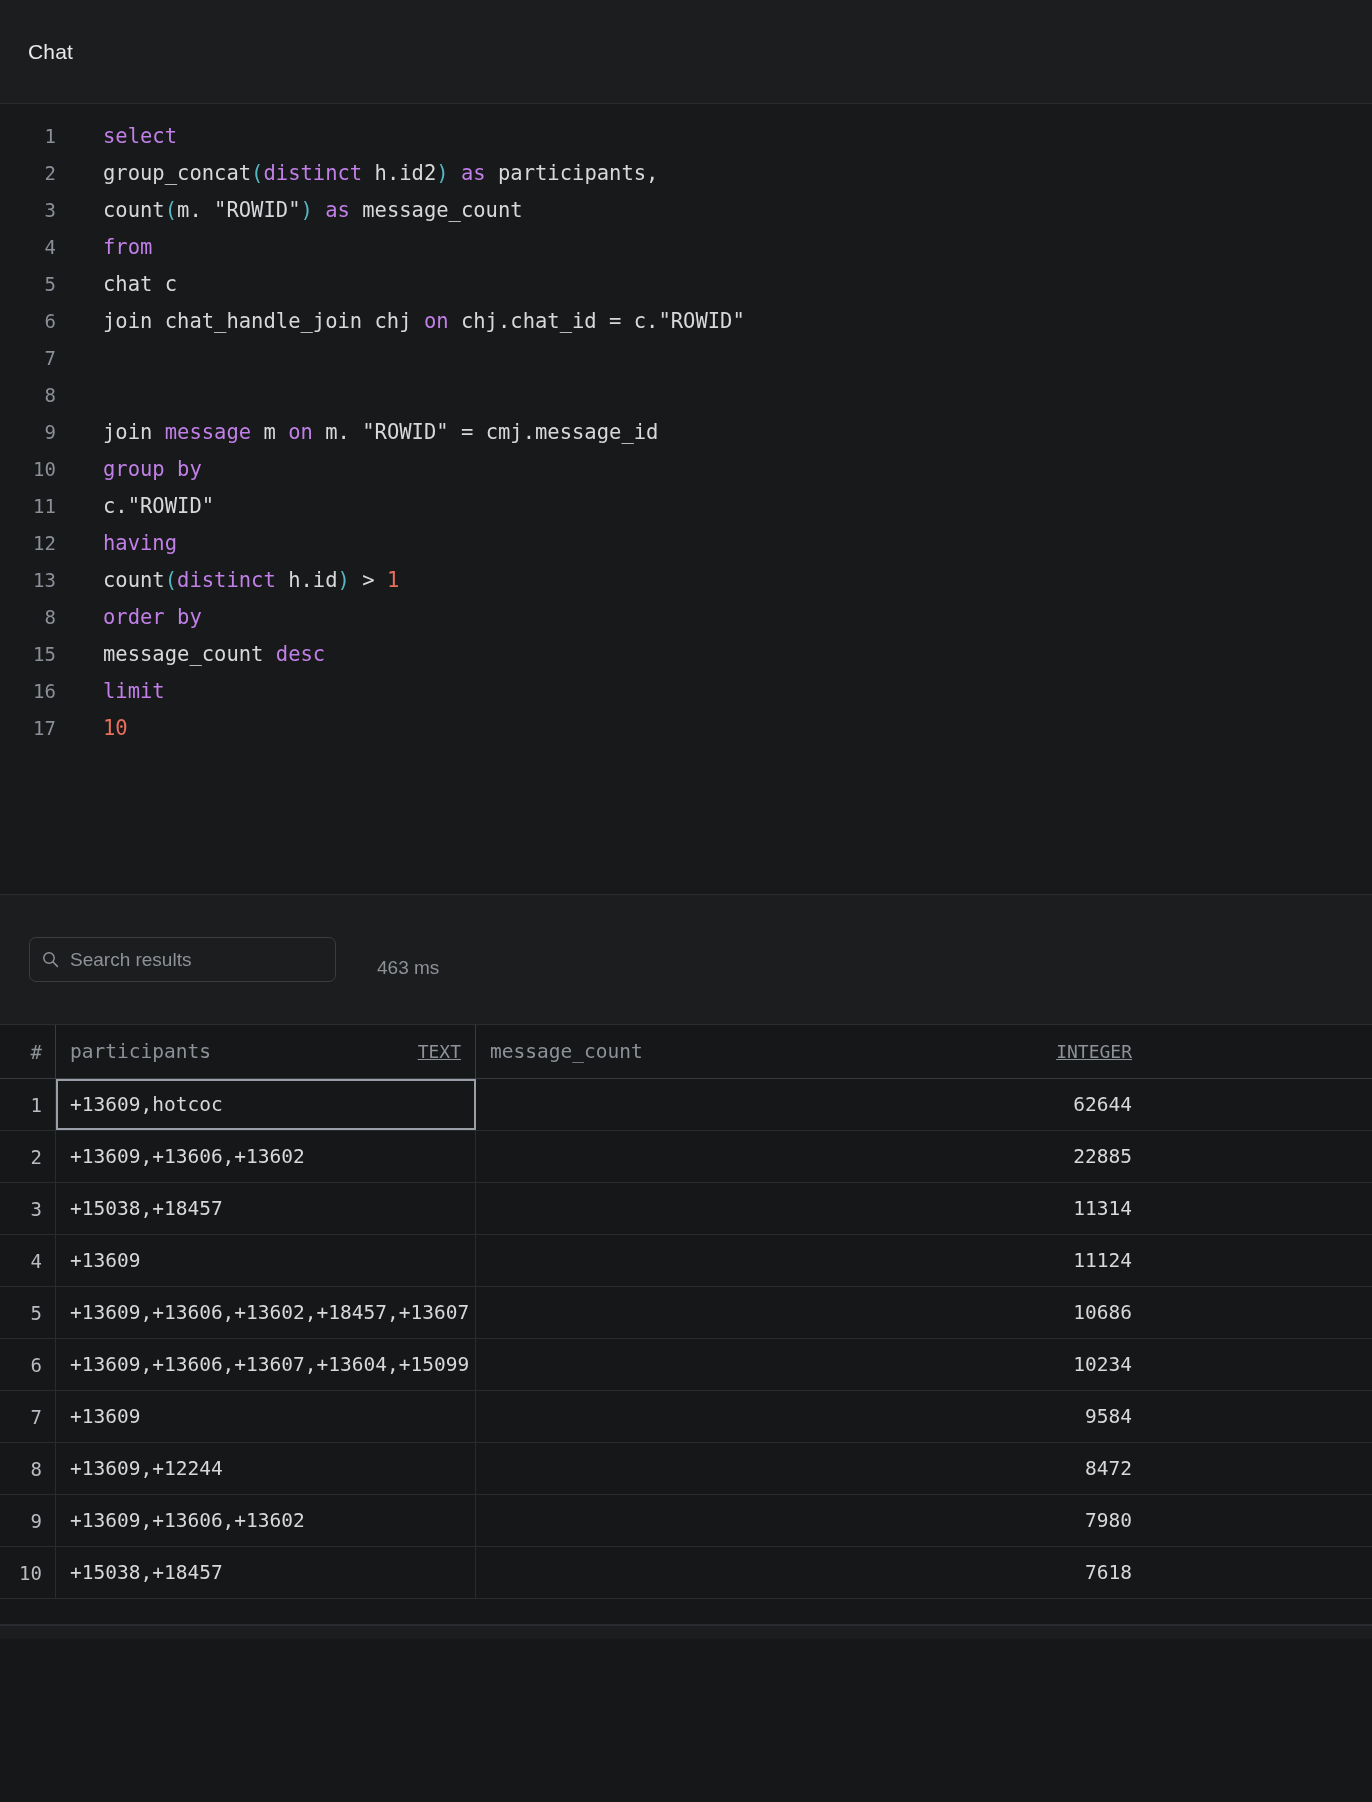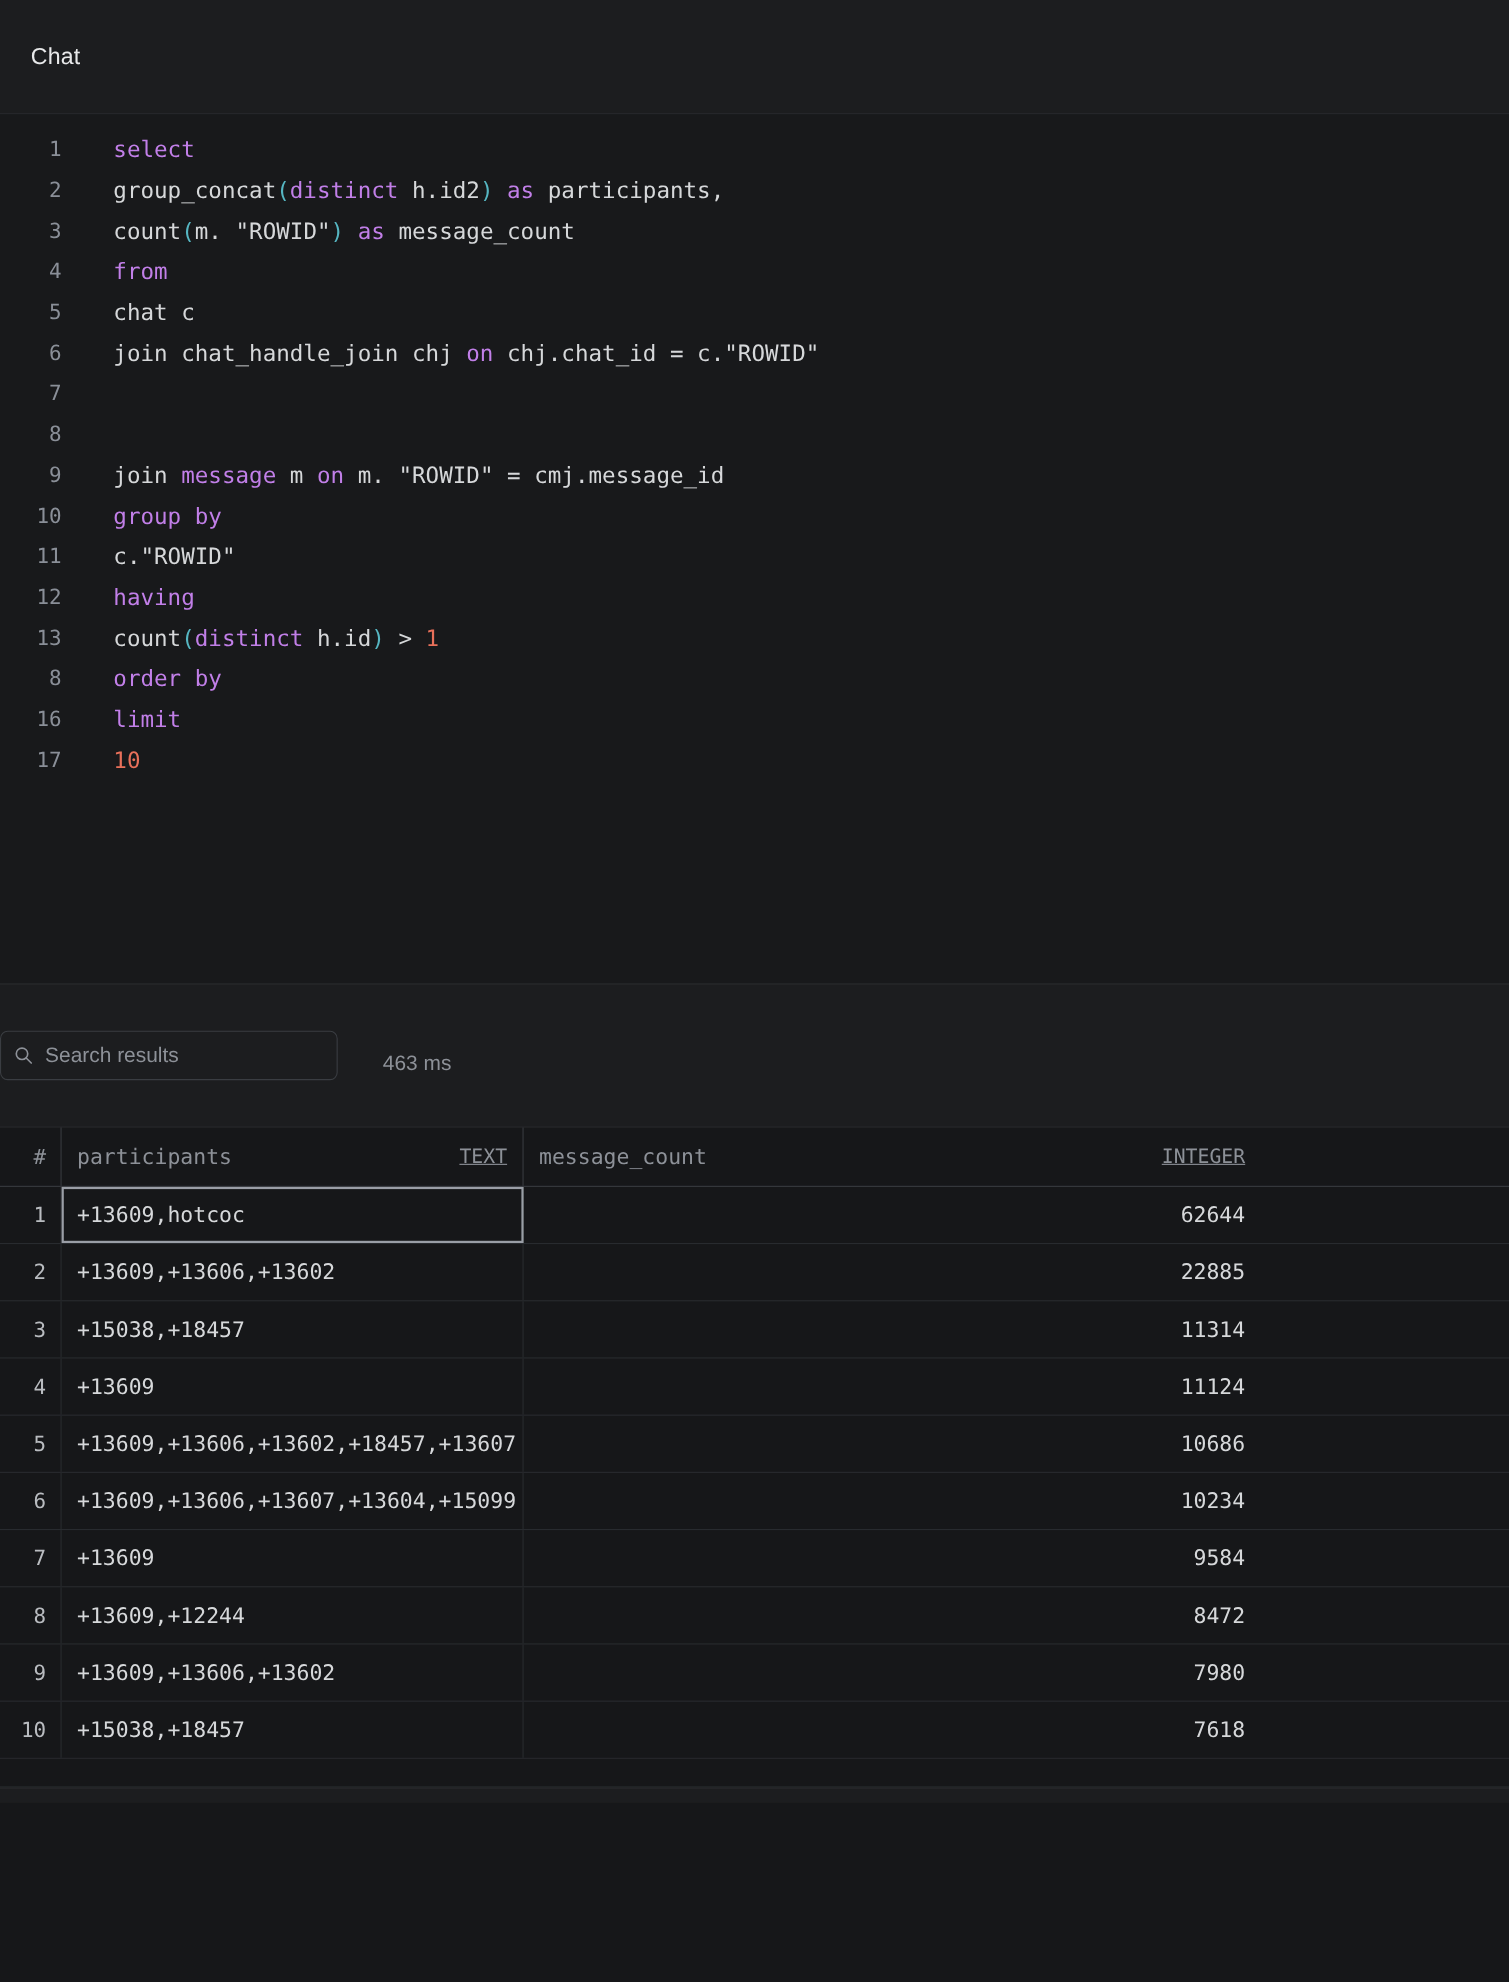--- a/index.html
+++ b/index.html
@@ -75,20 +75,21 @@
   .num { color: #e8705a; }
   .pl  { color: #d6d8da; }
 
   
   .results-toolbar {
     height: 130px;
     background: #1c1d1f;
     border-top: 1px solid #2a2c2f;
     display: flex;
     align-items: center;
+    padding-left: 29px;
   }
   .search-box {
     width: 307px;
     height: 45px;
     border: 1px solid #3a3d42;
     border-radius: 7px;
     background: #1c1d1f;
     display: flex;
     align-items: center;
     padding: 0 12px;
@@ -200,20 +201,21 @@
     <div class="code-line"><span class="gutter">5</span><span class="indent-guide on"></span><span class="code-text"><span class="pl">chat c</span></span></div>
     <div class="code-line"><span class="gutter">6</span><span class="indent-guide on"></span><span class="code-text"><span class="pl">join chat_handle_join chj </span><span class="kw">on</span><span class="pl"> chj.chat_id = c."ROWID"</span></span></div>
     <div class="code-line"><span class="gutter">7</span><span class="indent-guide on"></span></div>
     <div class="code-line"><span class="gutter">8</span><span class="indent-guide on"></span></div>
     <div class="code-line"><span class="gutter">9</span><span class="indent-guide on"></span><span class="code-text"><span class="pl">join </span><span class="kw">message</span><span class="pl"> m </span><span class="kw">on</span><span class="pl"> m. "ROWID" = cmj.message_id</span></span></div>
     <div class="code-line"><span class="gutter">10</span><span class="indent-guide"></span><span class="code-text"><span class="kw">group by</span></span></div>
     <div class="code-line"><span class="gutter">11</span><span class="indent-guide on"></span><span class="code-text"><span class="pl">c."ROWID"</span></span></div>
     <div class="code-line"><span class="gutter">12</span><span class="indent-guide"></span><span class="code-text"><span class="kw">having</span></span></div>
     <div class="code-line"><span class="gutter">13</span><span class="indent-guide on"></span><span class="code-text"><span class="pl">count</span><span class="punc">(</span><span class="kw">distinct</span><span class="pl"> h.id</span><span class="punc">)</span><span class="pl"> &gt; </span><span class="num">1</span></span></div>
     <div class="code-line"><span class="gutter">8</span><span class="indent-guide"></span><span class="code-text"><span class="kw">order by</span></span></div>
+    <div class="code-line"><span class="gutter">15</span><span class="indent-guide on"></span><span class="code-text"><span class="pl">message_count </span><span class="kw">desc</span></span></div>
     <div class="code-line"><span class="gutter">16</span><span class="indent-guide"></span><span class="code-text"><span class="kw">limit</span></span></div>
     <div class="code-line"><span class="gutter">17</span><span class="indent-guide on"></span><span class="code-text"><span class="num">10</span></span></div>
   </div>
 
 <div class="results-toolbar">
   <div class="search-box">
     <span>
       <svg width="17" height="17" viewBox="0 0 17 17" fill="none">
         <circle cx="7" cy="7" r="5.2" stroke="#8d9198" stroke-width="1.5"></circle>
         <line x1="10.8" y1="10.8" x2="15.4" y2="15.4" stroke="#8d9198" stroke-width="1.5" stroke-linecap="round"></line>

